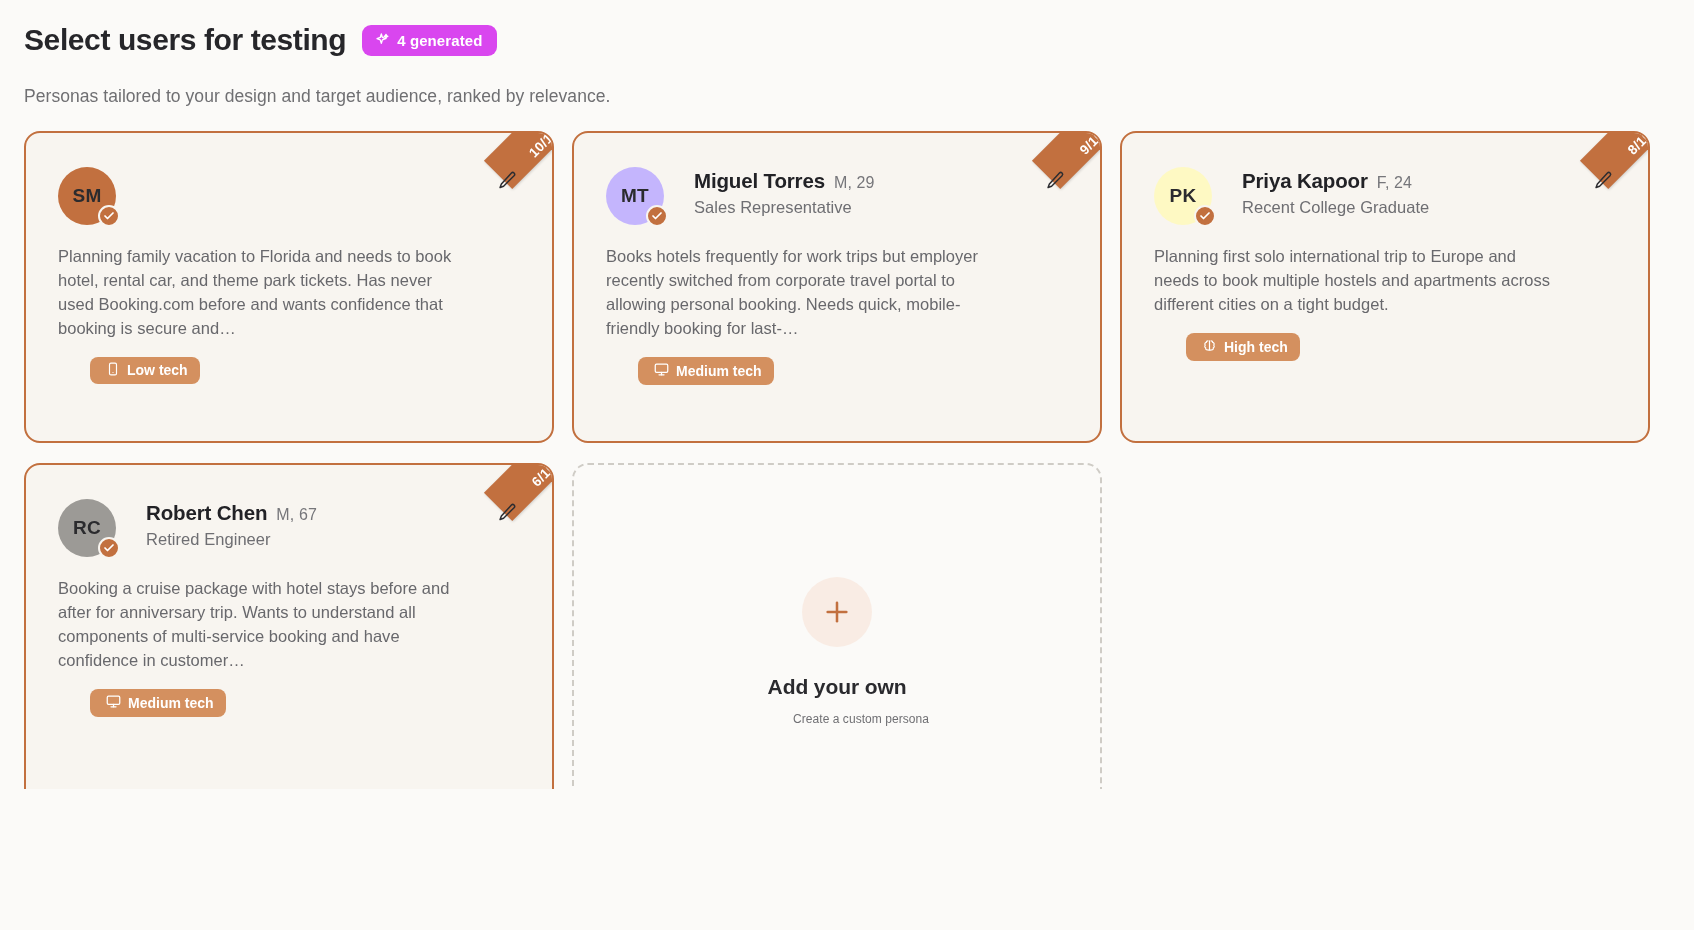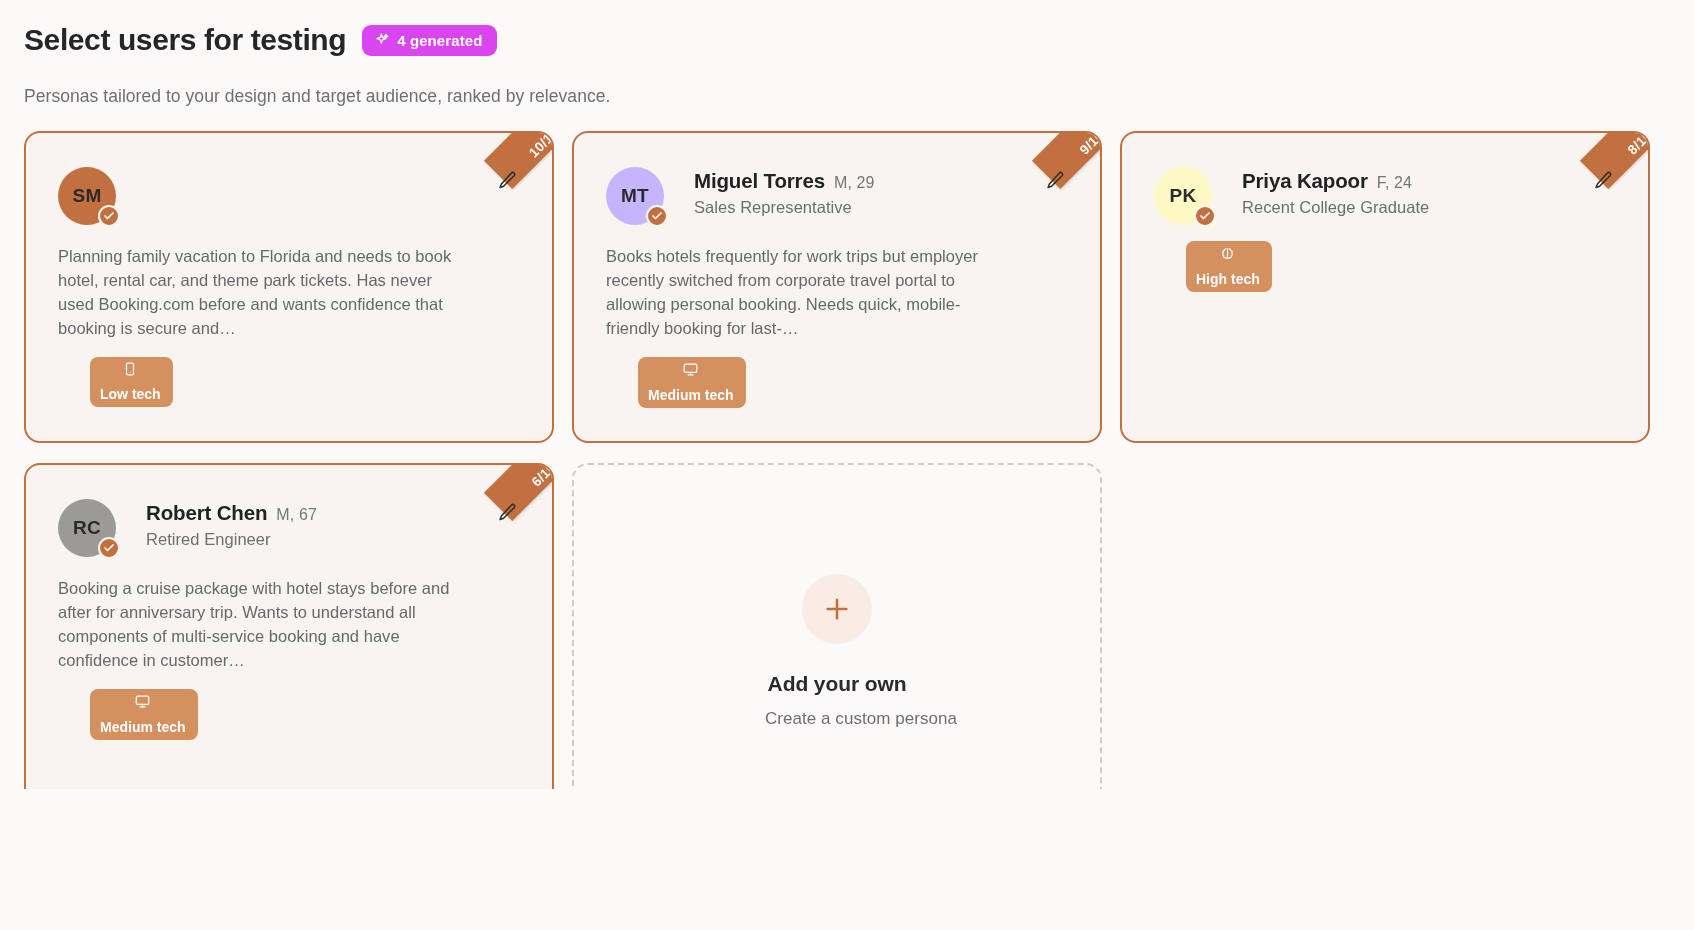--- a/index.html
+++ b/index.html
@@ -172,24 +172,23 @@
     bottom: auto;
     margin-top: 16px;
     display: inline-flex;
     align-items: center;
     gap: 7px;
     background: #d4905f;
     color: #ffffff;
     font-size: 14px;
     font-weight: 600;
     border-radius: 8px;
-    padding: 5px 12px 5px 10px;
+    padding: 5px 12px 5px 16px;
     white-space: nowrap;
     position: relative;
-    flex-direction: column;
   }
   .tech-badge-row { display: flex; }
 
   
   .score-ribbon {
     position: absolute;
     top: -17px;
     right: -40px;
     width: 110px;
     height: 40px;
@@ -232,21 +231,21 @@
   }
   .add-title {
     margin-top: 28px;
     font-size: 21px;
     font-weight: 700;
     color: #2a2a2e;
     letter-spacing: -0.1px;
   }
   .add-sub {
     margin-top: 13px;
-    font-size: 17px;
+    font-size: 12px;
     color: #6f6f73;
     letter-spacing: 0.05px;
     margin-left: 48px;
   }
 </style>
 </head>
 <body>
 
 <div class="page">
 
@@ -366,20 +365,21 @@
           <div class="persona-role">Recent College Graduate</div>
         </div>
         <button class="edit-btn">
           <span>
             <svg width="21" height="21" viewBox="0 0 24 24" fill="none" stroke="#2c2c30" stroke-width="1.7" stroke-linecap="round" stroke-linejoin="round">
               <path d="M16.5 3.5a2.12 2.12 0 0 1 3 3L7.5 18.5 3.5 20l1.5-4Z"></path>
             </svg>
           </span>
         </button>
       </div>
+      <div class="persona-desc">Planning first solo international trip to Europe and needs to book multiple hostels and apartments across different cities on a tight budget.</div>
       <div class="tech-badge-row">
         <div class="tech-badge">
           <span>
             <svg width="15" height="15" viewBox="0 0 24 24" fill="none" stroke="#ffffff" stroke-width="1.9" stroke-linecap="round" stroke-linejoin="round">
               <path d="M12 4.5v15"></path>
               <path d="M9.5 4.5a2.6 2.6 0 0 0-2.6 2.6 2.5 2.5 0 0 0-1.6 4.3 2.6 2.6 0 0 0 .6 4.3 2.6 2.6 0 0 0 2.7 3.3 2.4 2.4 0 0 0 3.4-.6"></path>
               <path d="M14.5 4.5a2.6 2.6 0 0 1 2.6 2.6 2.5 2.5 0 0 1 1.6 4.3 2.6 2.6 0 0 1-.6 4.3 2.6 2.6 0 0 1-2.7 3.3 2.4 2.4 0 0 1-3.4-.6"></path>
             </svg>
           </span>
           <span>High tech</span>

